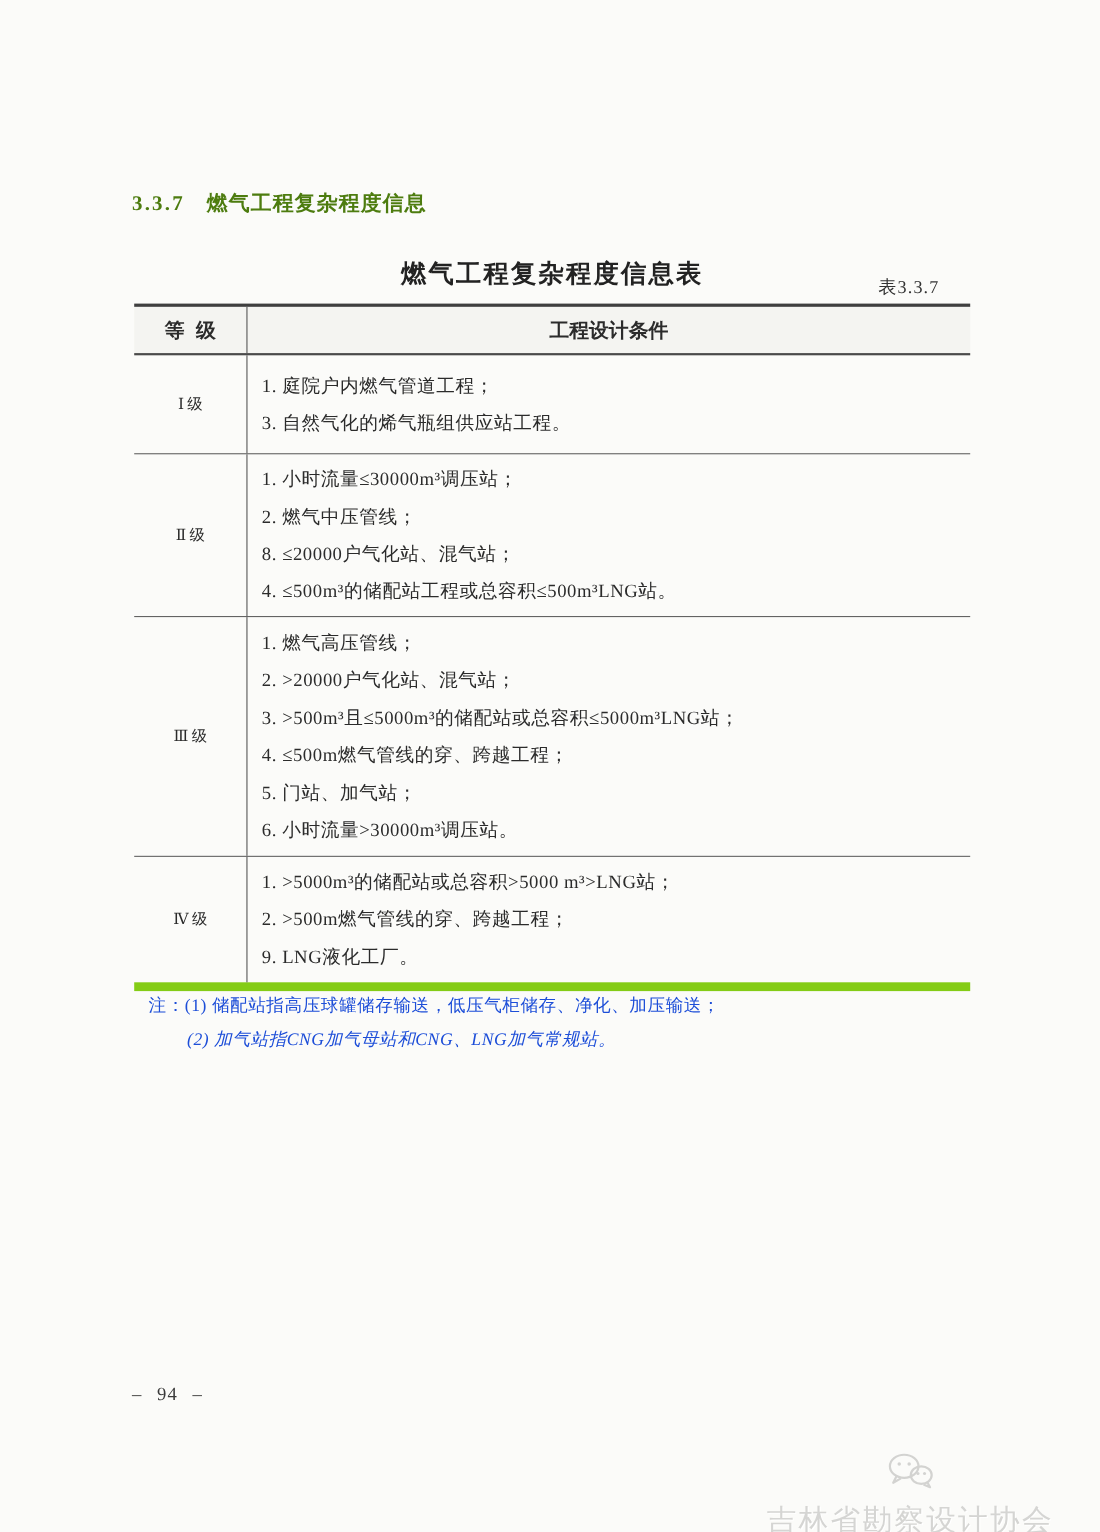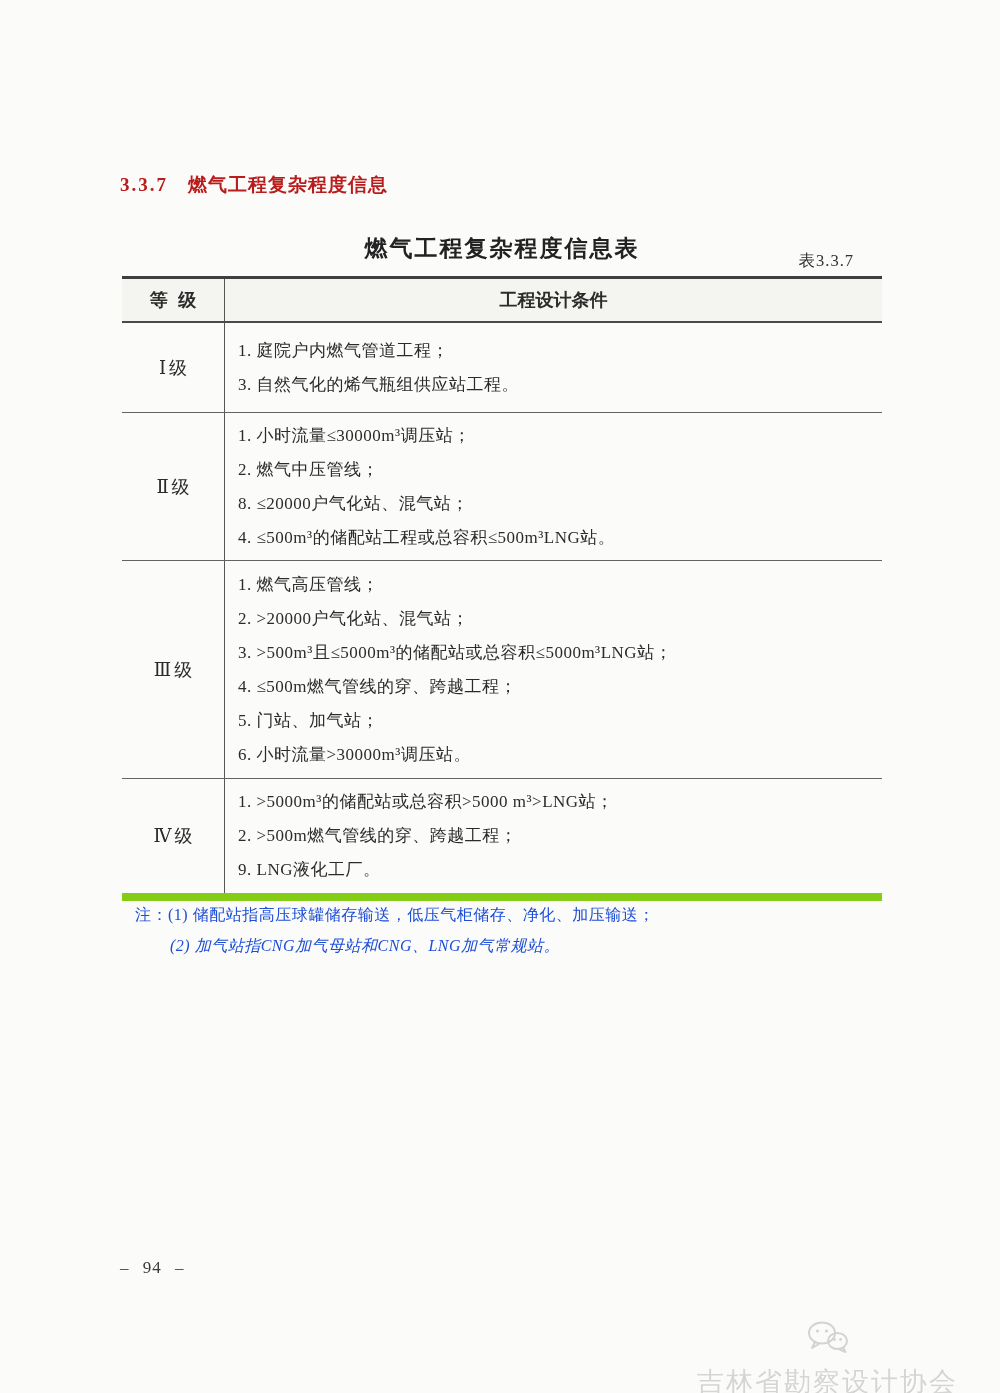--- a/index.html
+++ b/index.html
@@ -14,21 +14,21 @@
     overflow: hidden;
   }
 
   
   .section-heading {
     position: absolute;
     left: 120px;
     top: 172px;
     font-size: 19px;
     font-weight: bold;
-    color: #b91c1c;
+    color: #4d7c0f;
     white-space: nowrap;
     text-align: right;
   }
   .section-heading .num { letter-spacing: 2px; }
   .section-heading .ttl { margin-left: 20px; letter-spacing: 1px; }
 
   
   .table-title-wrap {
     position: absolute;
     left: 122px;
@@ -71,21 +71,21 @@
   .trow.r2 { height: 147px; }
   .trow.r3 { height: 217px; }
   .trow.r4 { height: 114px; }
   .gcell {
     width: 103px;
     flex: 0 0 103px;
     border-right: 1px solid #565656;
     display: flex;
     align-items: center;
     justify-content: center;
-    font-size: 18px;
+    font-size: 14px;
     letter-spacing: 3px;
     padding-left: 3px;
     box-sizing: border-box;
     color: #2b2b2b;
   }
   .trow.thead .gcell, .trow.thead .ccell { font-weight: bold; font-size: 18px; }
   .trow.thead .ccell { align-items: center; justify-content: center; padding-left: 0; }
   .ccell {
     flex: 1;
     display: flex;

